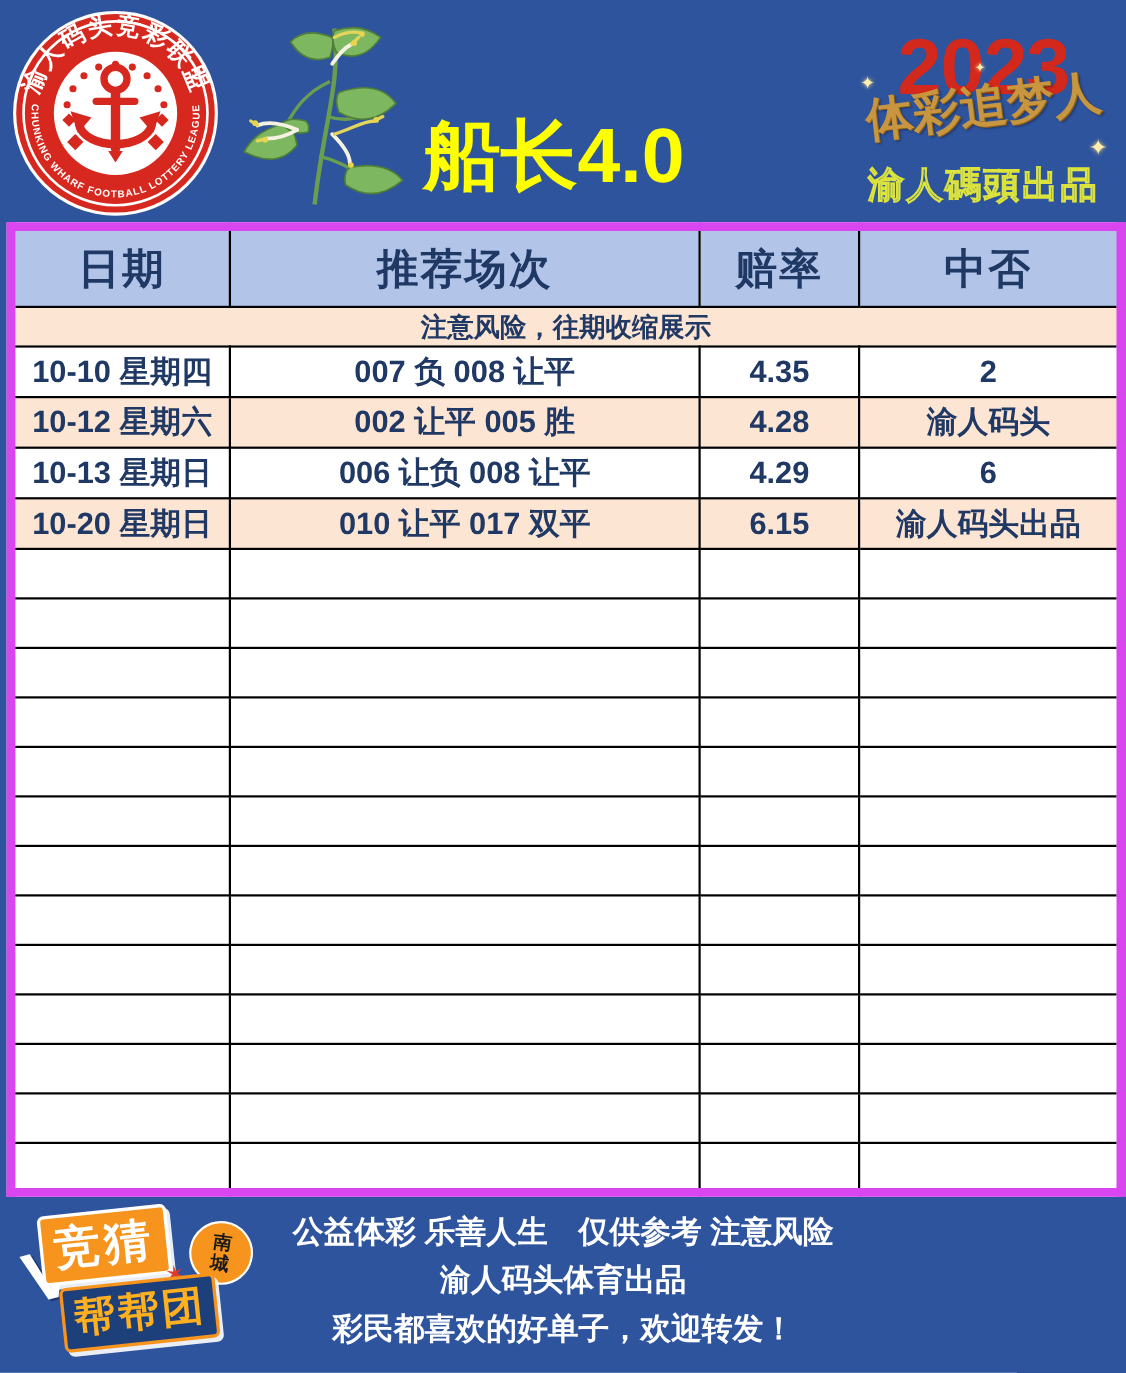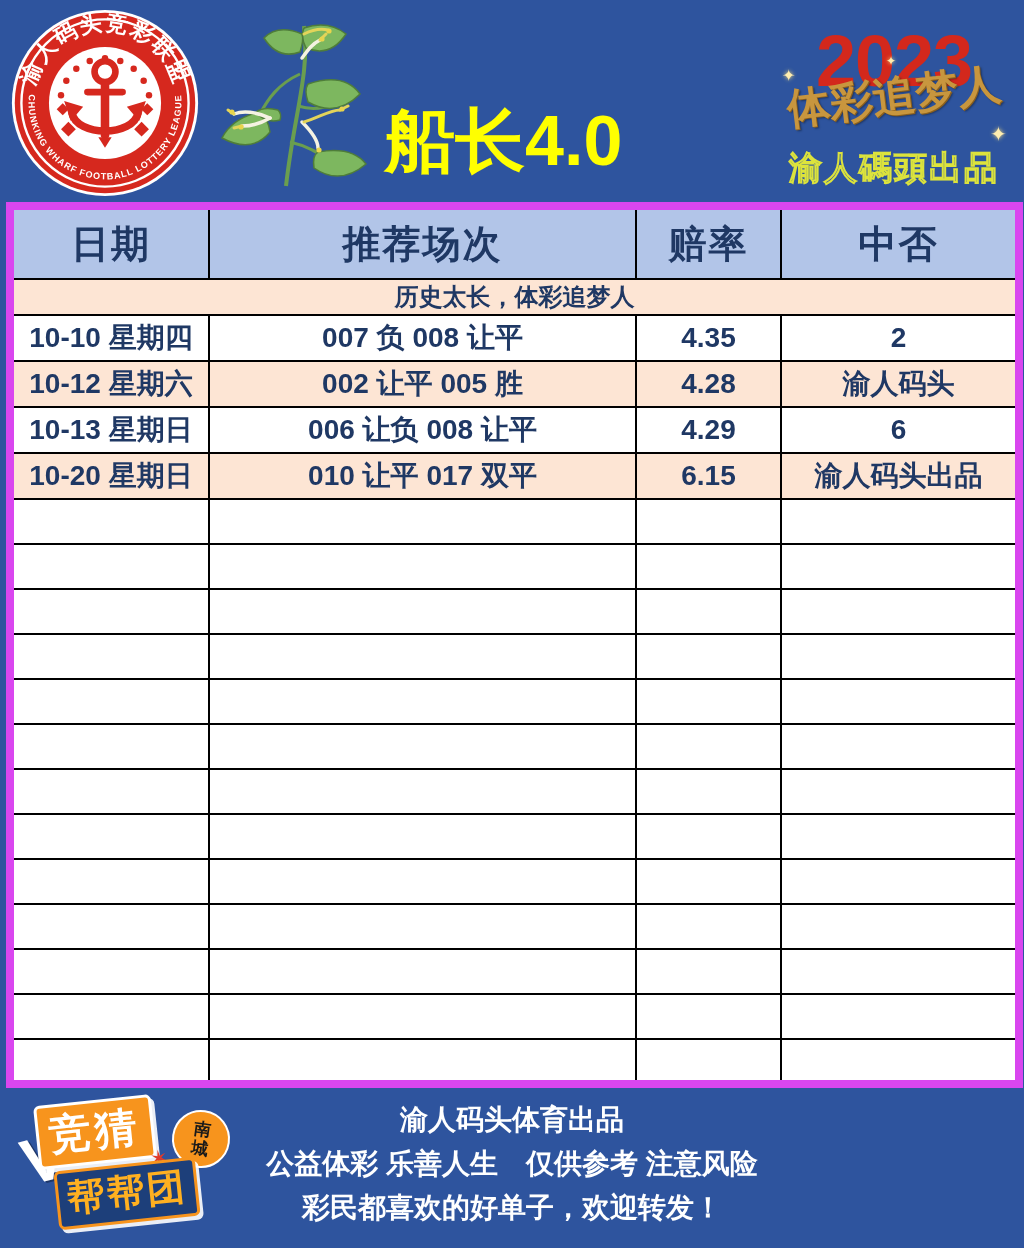--- a/index.html
+++ b/index.html
@@ -211,21 +211,21 @@
   <thead>
     <tr class="head-row">
       <th>日期</th>
       <th>推荐场次</th>
       <th>赔率</th>
       <th>中否</th>
     </tr>
   </thead>
   <tbody id="table-body">
     <tr class="notice-row">
-      <td colspan="4">历史太长，体彩追梦人</td>
+      <td colspan="4">注意风险，往期收缩展示</td>
     </tr>
   <tr class="data-row">
     <td>10-10 星期四</td>
     <td>007 负 008 让平</td>
     <td>4.35</td>
     <td>2</td>
   </tr>
       <tr class="data-row alt">
     <td>10-12 星期六</td>
     <td>002 让平 005 胜</td>
@@ -320,22 +320,22 @@
     <td></td>
     <td></td>
     <td></td>
     <td></td>
   </tr>
     </tbody>
 </table>
 
 <div class="footer">
   <div class="footer-lines">
+    <div>公益体彩 乐善人生　仅供参考 注意风险</div>
     <div>渝人码头体育出品</div>
-    <div>公益体彩 乐善人生　仅供参考 注意风险</div>
     <div>彩民都喜欢的好单子，欢迎转发！</div>
   </div>
 
   <div class="fl">
     <div class="fl-v">V</div>
     <div class="fl-top">竞猜</div>
     <div class="fl-badge">
         <span>南城</span>
       </div>
     <div class="fl-star">✶</div>

